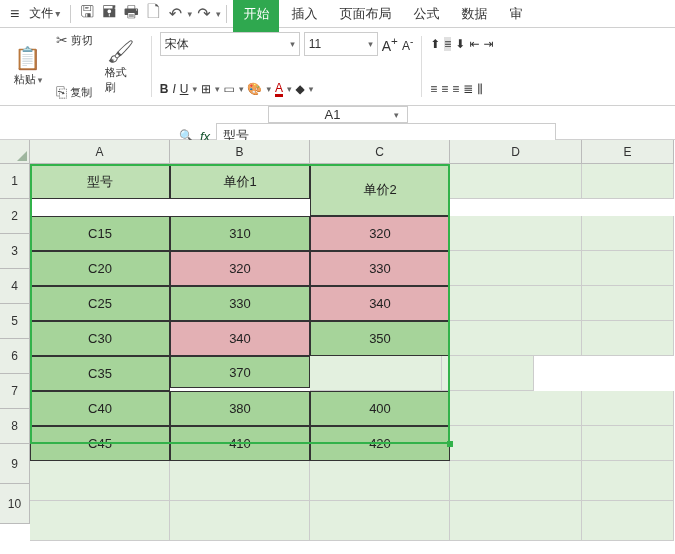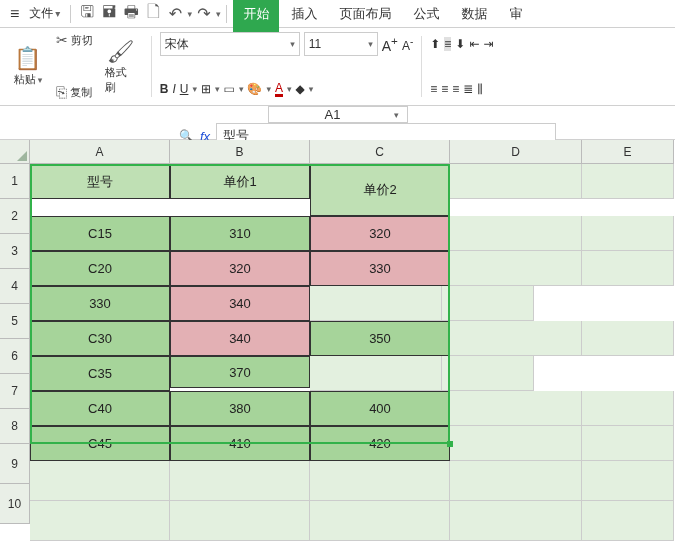--- a/index.html
+++ b/index.html
@@ -27,21 +27,21 @@
   .stack { display: flex; flex-direction: column; justify-content: space-between; height: 100%; }
   .font-select { width: 140px; height: 24px; border: 1px solid #ccc; display: flex; align-items: center; justify-content: space-between; padding: 0 4px; font-size: 12px; background: #fff; }
   .size-select { width: 74px; height: 24px; border: 1px solid #ccc; display: flex; align-items: center; justify-content: space-between; padding: 0 4px; font-size: 12px; background: #fff; }
   .chev-sm { font-size: 9px; color: #666; }
   .vsep2 { width: 1px; background: #ddd; margin: 4px 2px; }
 
   
   .fbar { display: flex; align-items: center; height: 34px; border-bottom: 1px solid #d0d0d0; flex-direction: column; }
   .name-box { width: 140px; height: 26px; display: flex; align-items: center; justify-content: space-between; padding: 0 8px 0 56px; border: 1px solid #ccc; margin: 0 6px; background: #fff; font-size: 13px; }
   .fx-area { display: flex; align-items: center; gap: 6px; padding-left: 60px; }
-  .fx-label { font-style: italic; color: #1d4ed8; font-size: 13px; }
+  .fx-label { font-style: italic; color: #14532d; font-size: 13px; }
   .fx-input { width: 340px; height: 26px; border: 1px solid #ccc; padding: 0 6px; font-size: 13px; display: flex; align-items: center; background: #fff; }
 
   
   .sheet { position: relative; }
   .corner { position: absolute; left: 0; top: 0; width: 30px; height: 24px; background: #e9efe7; border-right: 1px solid #bbb; border-bottom: 1px solid #bbb; display:flex; align-items:flex-end; justify-content:flex-end; }
   .corner::after { content:""; border-style: solid; border-width: 0 0 10px 10px; border-color: transparent transparent #9fb69f transparent; margin: 0 2px 2px 0; }
   .col-headers { position: absolute; left: 30px; top: 0; display: flex; height: 24px; }
   .col-h { background: #e9efe7; border-right: 1px solid #bbb; border-bottom: 1px solid #bbb; display: flex; align-items: center; justify-content: center; font-size: 12px; color: #333; }
   .row-headers { position: absolute; left: 0; top: 24px; display: flex; flex-direction: column; width: 30px; }
   .row-h { background: #e9efe7; border-right: 1px solid #bbb; border-bottom: 1px solid #bbb; display: flex; align-items: center; justify-content: center; font-size: 12px; color: #333; }
@@ -209,20 +209,21 @@
         <div class="cell" style="width: 92px; height: 35px;"></div>
       </div>
       <div class="cell-row">
         <div class="cell bordered fill-green" style="width: 140px; height: 35px;">C20</div>
         <div class="cell bordered fill-red" style="width: 140px; height: 35px;">320</div>
         <div class="cell bordered fill-red" style="width: 140px; height: 35px;">330</div>
         <div class="cell" style="width: 132px; height: 35px;"></div>
         <div class="cell" style="width: 92px; height: 35px;"></div>
       </div>
       <div class="cell-row">
+        <div class="cell bordered fill-green" style="width: 140px; height: 35px;">C25</div>
         <div class="cell bordered fill-green" style="width: 140px; height: 35px;">330</div>
         <div class="cell bordered fill-red" style="width: 140px; height: 35px;">340</div>
         <div class="cell" style="width: 132px; height: 35px;"></div>
         <div class="cell" style="width: 92px; height: 35px;"></div>
       </div>
       <div class="cell-row">
         <div class="cell bordered fill-green" style="width: 140px; height: 35px;">C30</div>
         <div class="cell bordered fill-red" style="width: 140px; height: 35px;">340</div>
         <div class="cell bordered fill-green" style="width: 140px; height: 35px;">350</div>
         <div class="cell" style="width: 132px; height: 35px;"></div>

